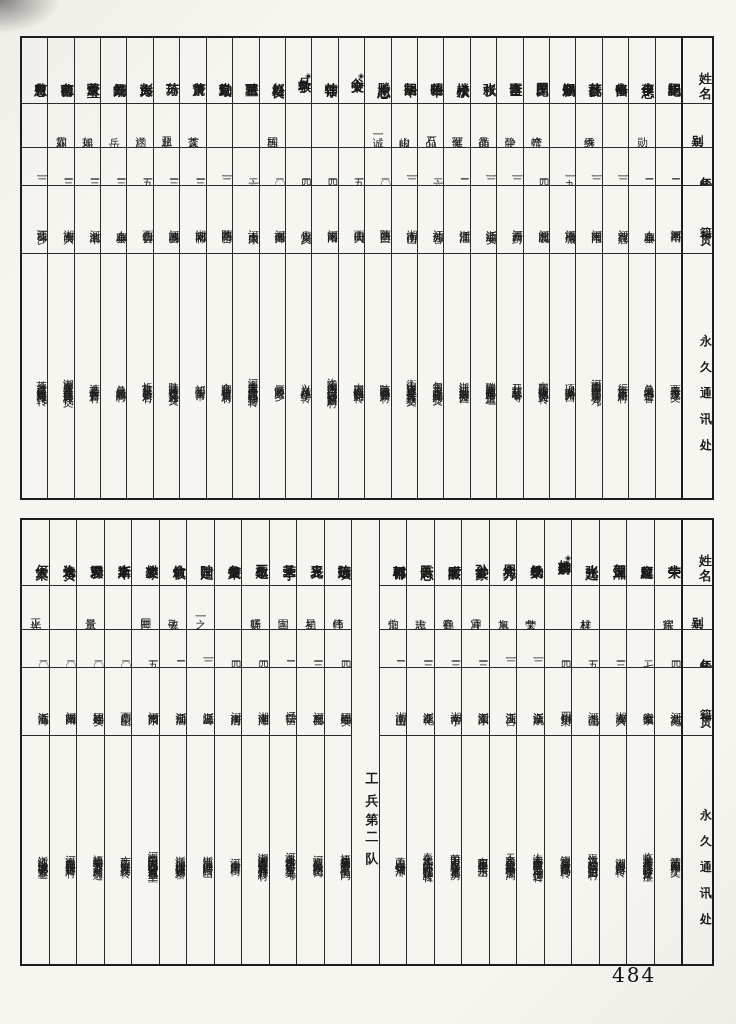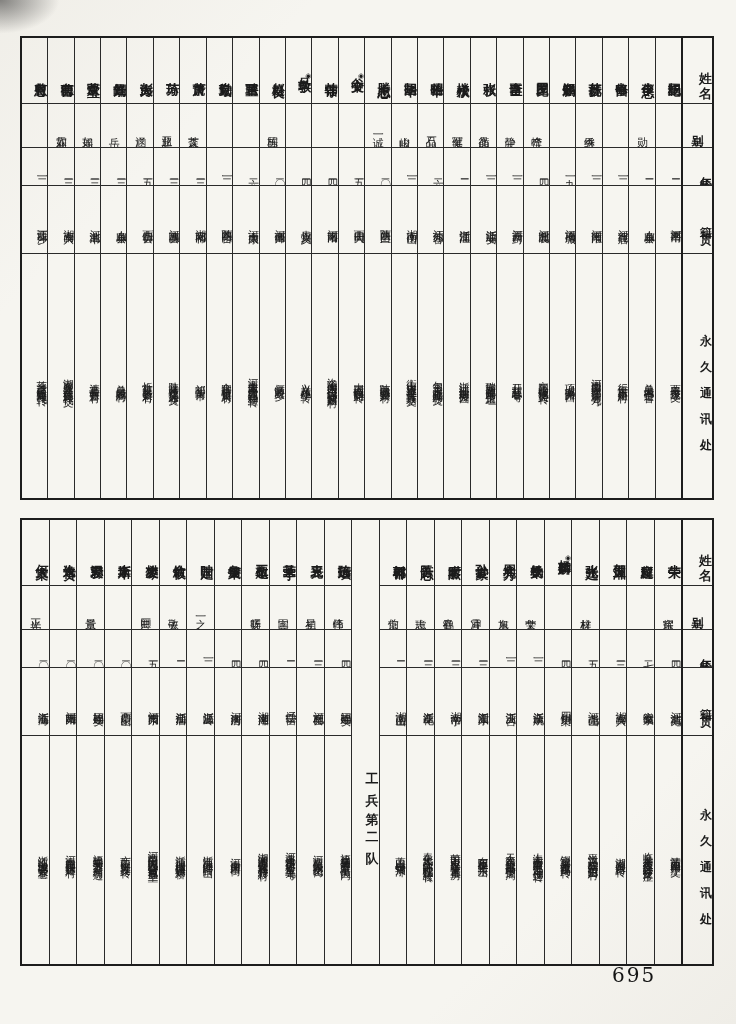--- a/index.html
+++ b/index.html
@@ -931,14 +931,14 @@
           <span>二〇</span>
         </div>
         <div class="cell vtext r-native">
           <span>浙江临海</span>
         </div>
         <div class="cell vtext r-address">
           <span>浙江临海城内诸天堂巷</span>
         </div>
       </div>
     </div>
-  <div id="page-number">695</div>
+  <div id="page-number">484</div>
 </div>
 
 </body></html>

